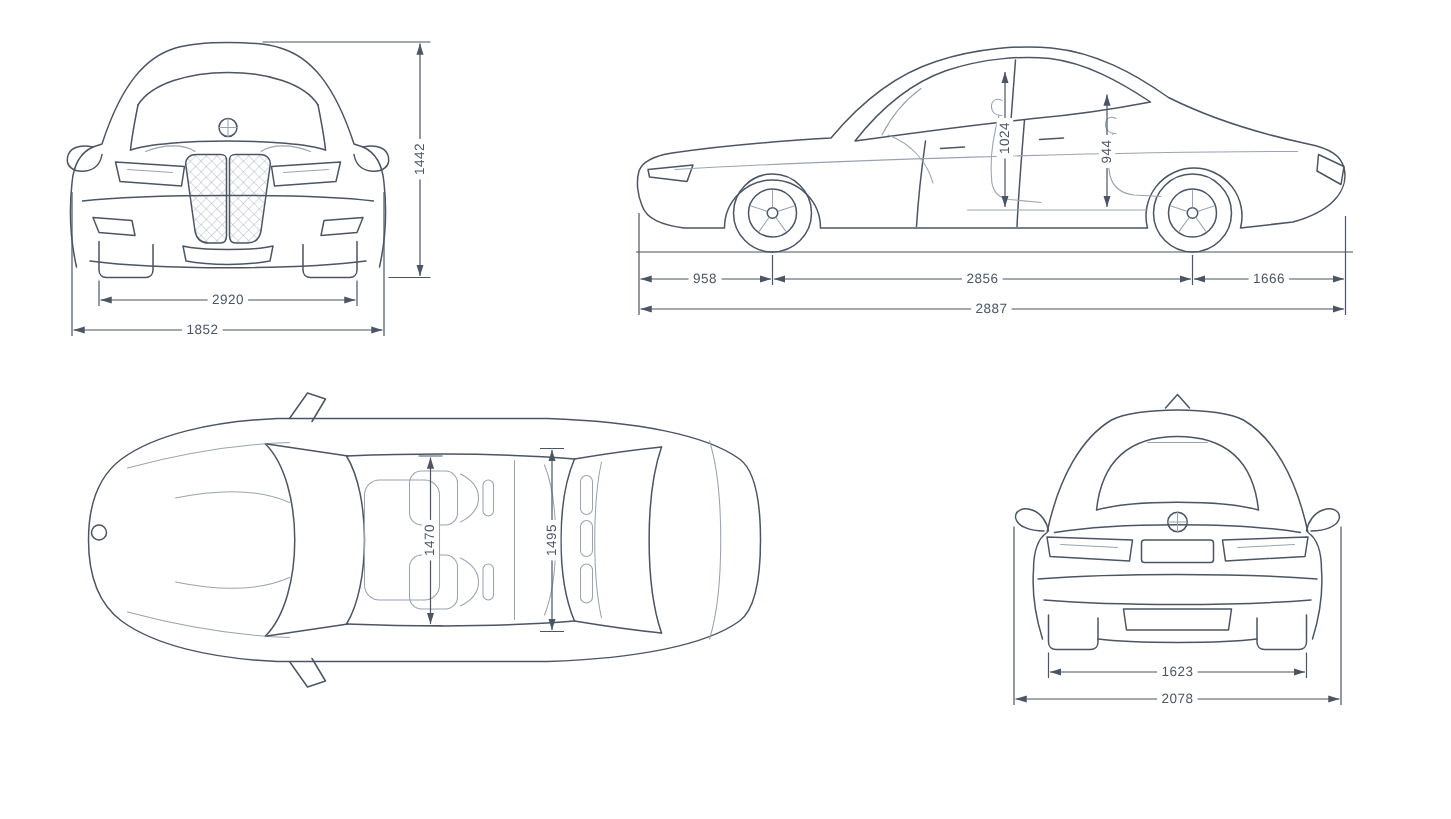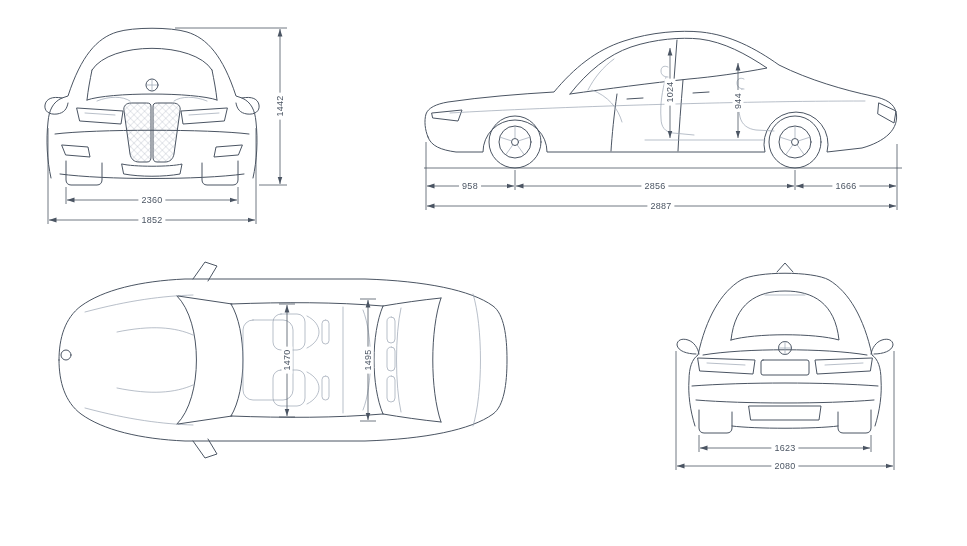--- a/index.html
+++ b/index.html
@@ -59,22 +59,22 @@
         <path d="M140,20 L252,20"></path>
         <path d="M224,177 L252,177"></path>
         <line x1="245" y1="21" x2="245" y2="176" marker-start="url(#arrow)" marker-end="url(#arrow)"></line>
         <path d="M31,179 L31,196 M203,179 L203,196"></path>
         <line x1="32" y1="192" x2="202" y2="192" marker-start="url(#arrow)" marker-end="url(#arrow)"></line>
         <path d="M13,120 L13,216 M221,120 L221,216"></path>
         <line x1="14" y1="212" x2="220" y2="212" marker-start="url(#arrow)" marker-end="url(#arrow)"></line>
       </g>
     </svg>
     <span class="dim rot" style="left:245px;top:98px">1442</span>
-    <span class="dim" style="left:117px;top:192px">2360</span>
-    <span class="dim" style="left:117px;top:212px">1852</span>
+    <span class="dim" style="left:117px;top:192px">2920</span>
+    <span class="dim" style="left:100px;top:212px">1852</span>
   </div>
 
   <div class="view" style="left:420px;top:10px;width:500px;height:210px">
     <svg width="500" height="210" viewBox="0 0 500 210">
       <g class="art">
         <path d="M8,127 C5,120 4,111 6,104 C8,98 16,94 28,92 C62,87 100,84 134,82 C154,58 176,40 204,31 C231,22 261,20 281,22 C310,25 335,38 359,55 C389,70 424,80 452,86 C467,89 474,94 476,102 C478,110 475,118 469,124 C463,130 453,135 442,138 L407,142 A32 32 0 1 0 345,142 L127,142 A32 32 0 1 0 63,142 L36,142 C21,140 11,136 8,127 Z"></path>
         <path d="M150,84 C168,61 188,45 211,37 C235,29 261,27 280,29 C304,32 326,44 347,58 C321,63 292,67 269,69 C231,73 186,79 150,84 Z"></path>
         <path d="M257,30 L254,70"></path>
         <path class="thin" d="M168,80 C174,68 183,57 194,49"></path>
         <path d="M197,84 C194,105 192,125 191,141"></path>
@@ -183,16 +183,16 @@
         <path d="M67,168 C90,171 150,171 173,168"></path>
       </g>
       <g class="dimline">
         <path d="M34,177 L34,194 M206,177 L206,194"></path>
         <line x1="35" y1="190" x2="205" y2="190" marker-start="url(#arrow)" marker-end="url(#arrow)"></line>
         <path d="M11,93 L11,212 M229,93 L229,212"></path>
         <line x1="12" y1="208" x2="228" y2="208" marker-start="url(#arrow)" marker-end="url(#arrow)"></line>
       </g>
     </svg>
     <span class="dim" style="left:120px;top:190px">1623</span>
-    <span class="dim" style="left:120px;top:208px">2080</span>
+    <span class="dim" style="left:120px;top:208px">2078</span>
   </div>
 
 </div>
 
 </body></html>

